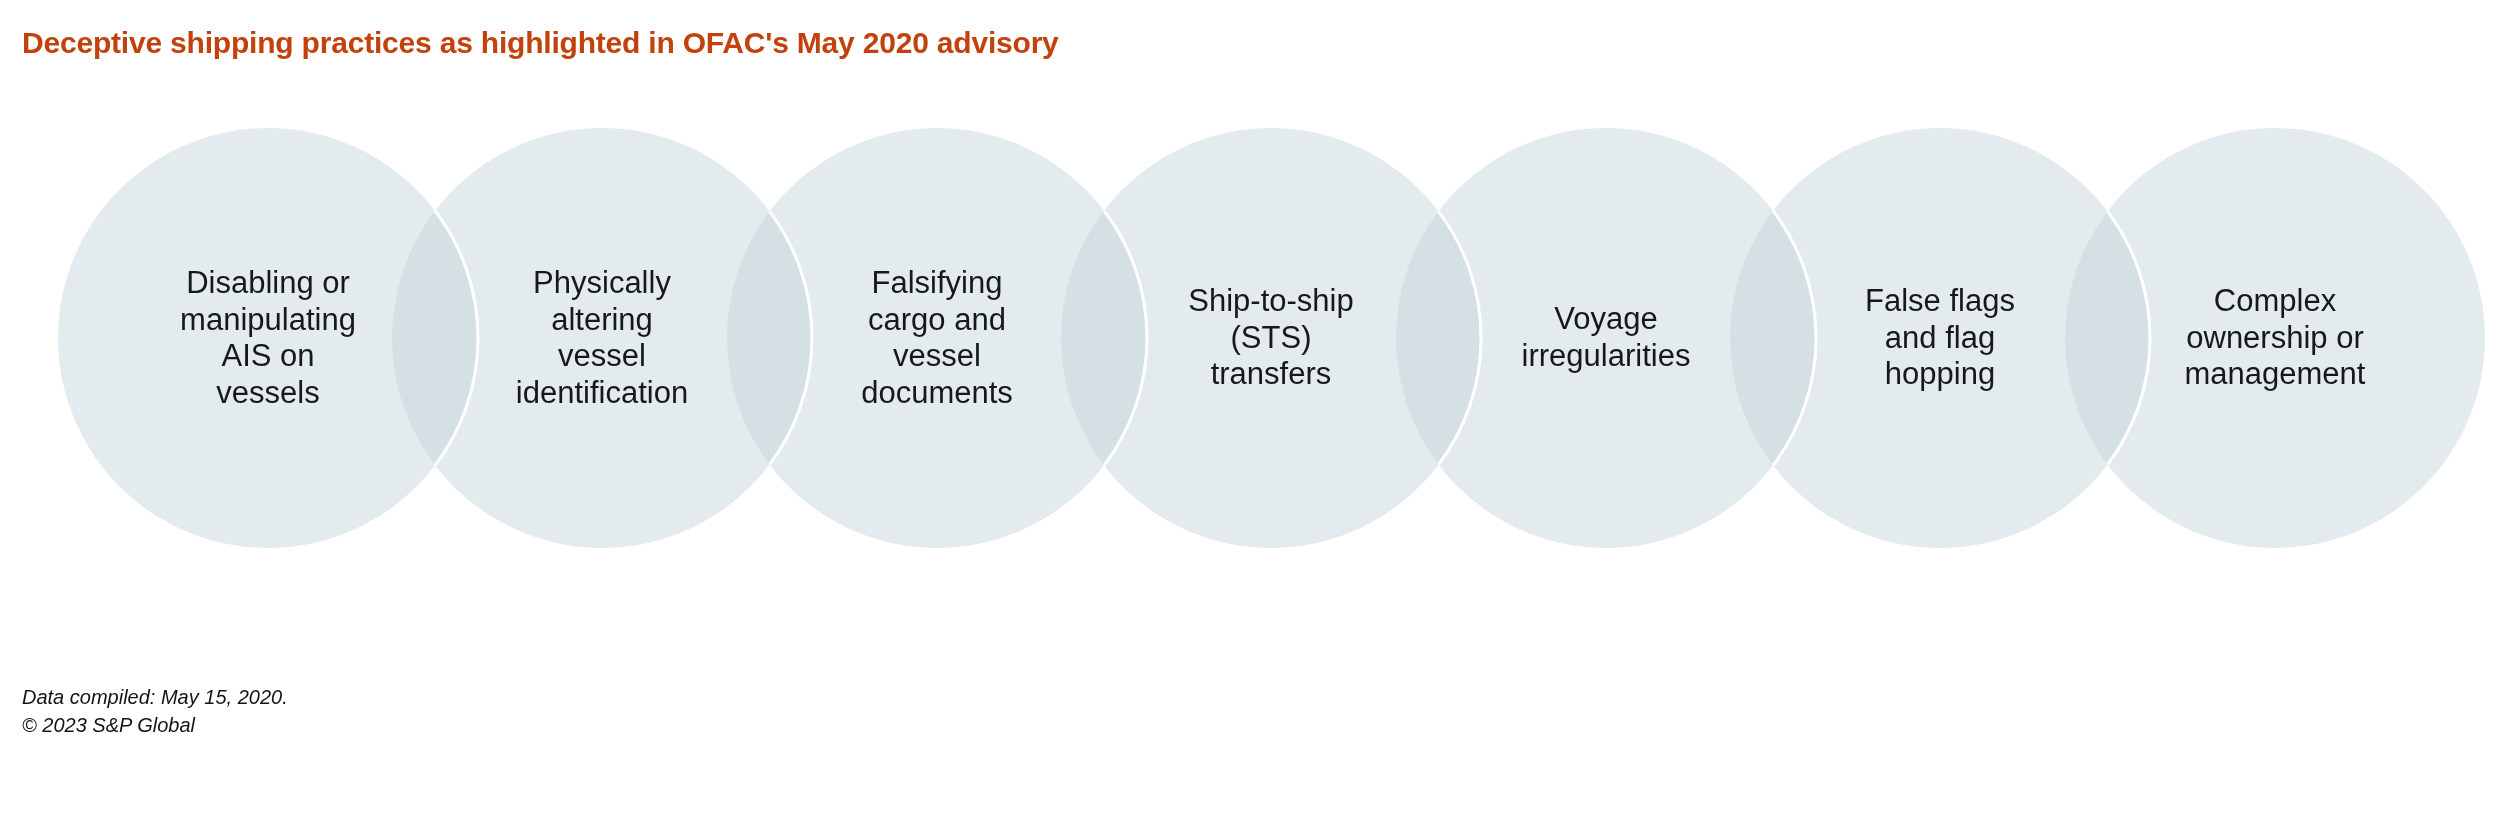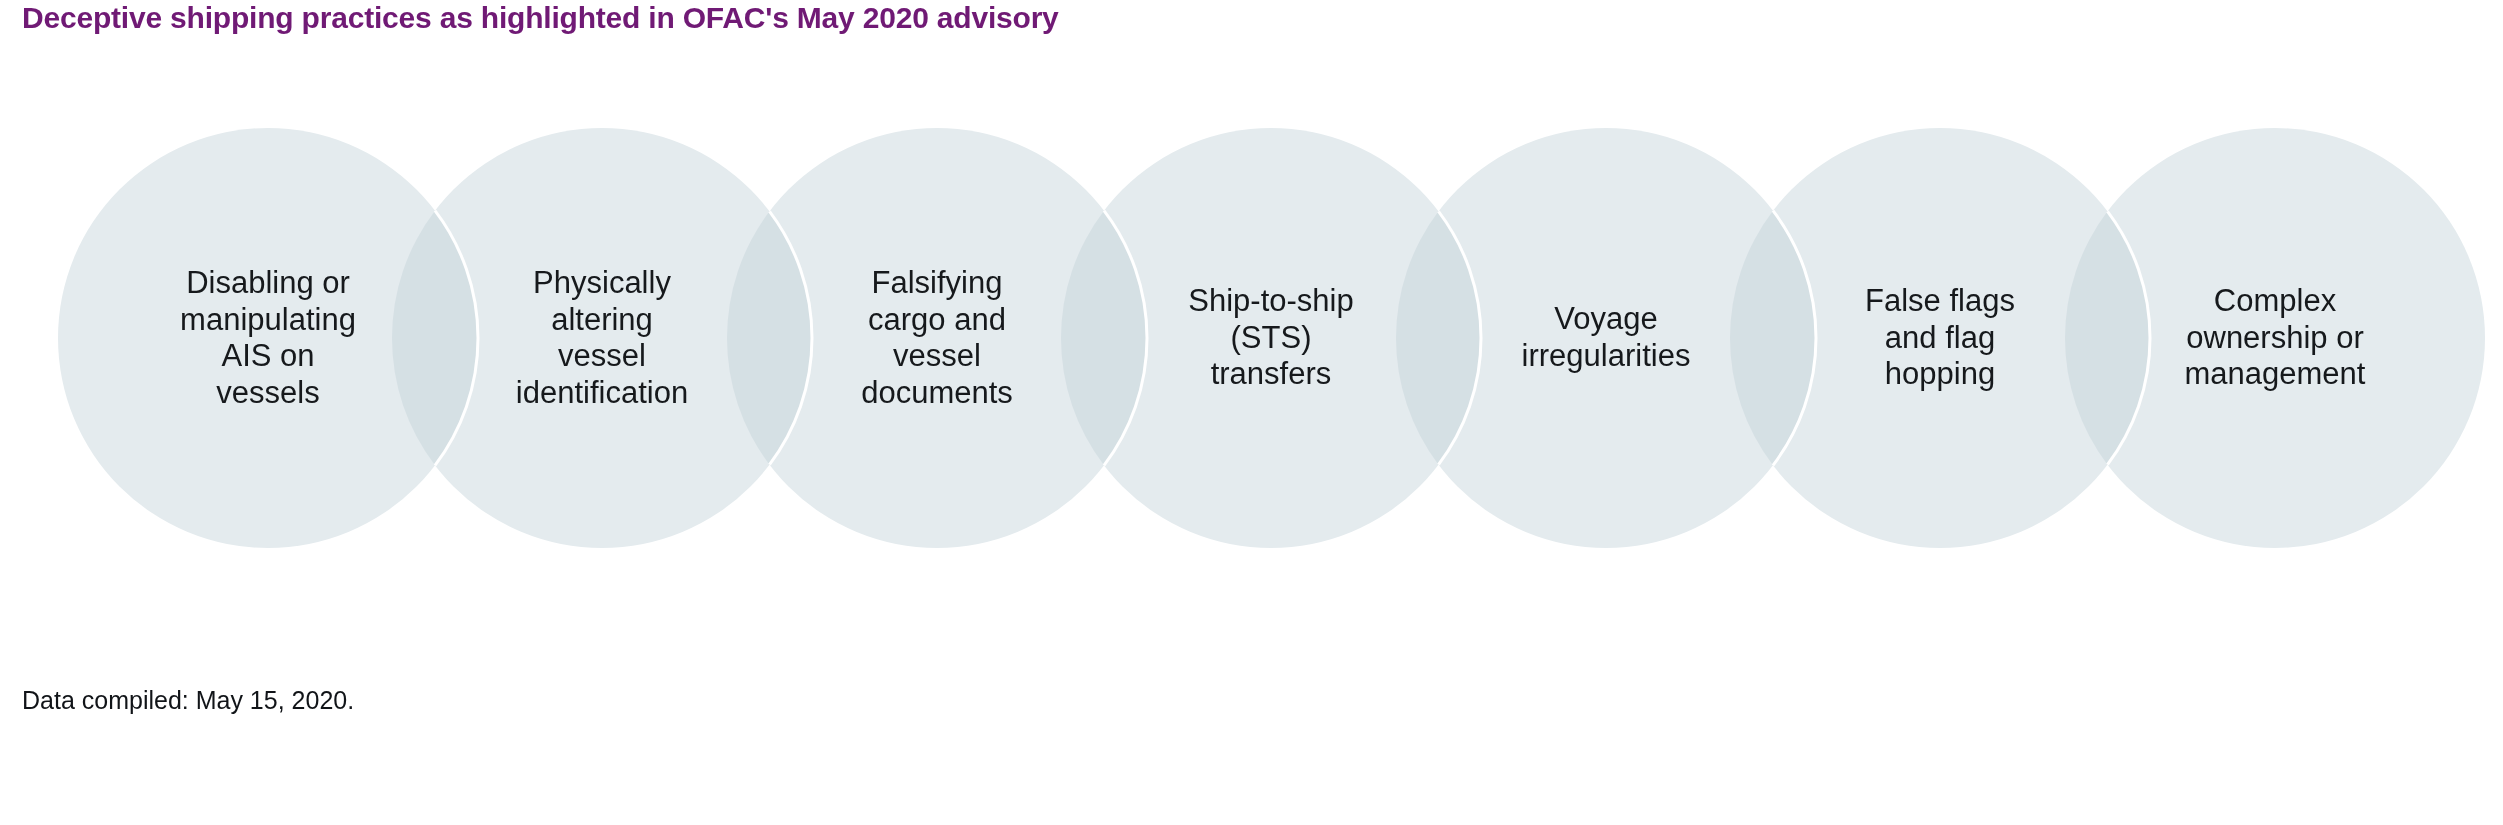--- a/index.html
+++ b/index.html
@@ -19,25 +19,25 @@
   .page {
     position: absolute;
     inset: 0;
     background: #ffffff;
   }
 
   
   .chart-title {
     position: absolute;
     left: 22px;
-    top: 1px;
+    top: 26px;
     font-size: 30px;
     font-weight: bold;
     letter-spacing: -0.2px;
-    color: #701a75;
+    color: #c2410c;
     white-space: nowrap;
   }
 
   
   .venn-band {
     position: absolute;
     left: 0;
     top: 0;
     width: 1988px;
     height: 640px;
@@ -68,23 +68,24 @@
     color: #16191c;
     font-family: "Liberation Sans", sans-serif;
     white-space: pre-line;
   }
 
   
   .footnotes {
     position: absolute;
     left: 22px;
     top: 683px;
-    font-size: 25px;
+    font-size: 20px;
     line-height: 1.42;
     color: #111418;
+    font-style: italic;
   }
   .footnotes div {
     white-space: nowrap;
   }
 </style>
 </head>
 <body>
 
 <div class="page">
 
@@ -146,15 +147,16 @@
 ownership or
 management</div>
         <div class="circle-label" style="left: 1940px; top: 338px;">False flags
 and flag
 hopping</div>
       </div>
   </div>
 
   <div class="footnotes">
     <div>Data compiled: May 15, 2020.</div>
+    <div>© 2023 S&amp;P Global</div>
   </div>
 
 </div>
 
 </body></html>

